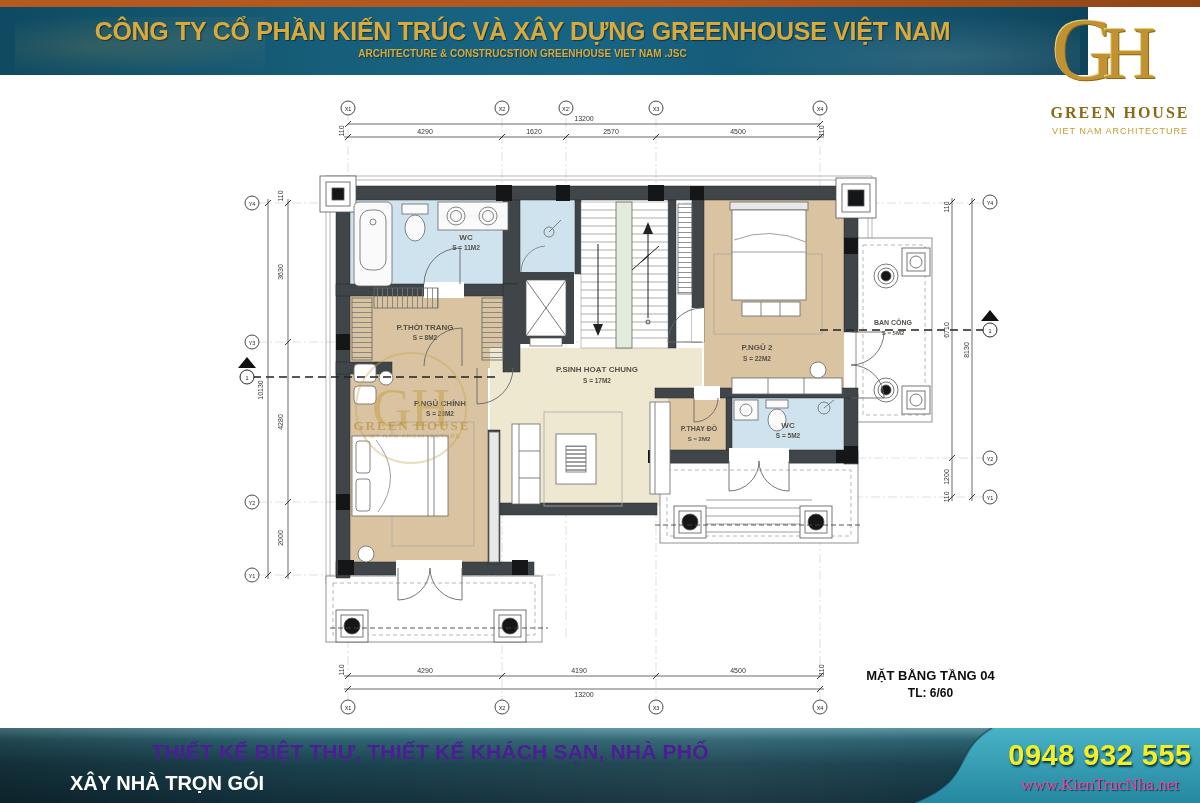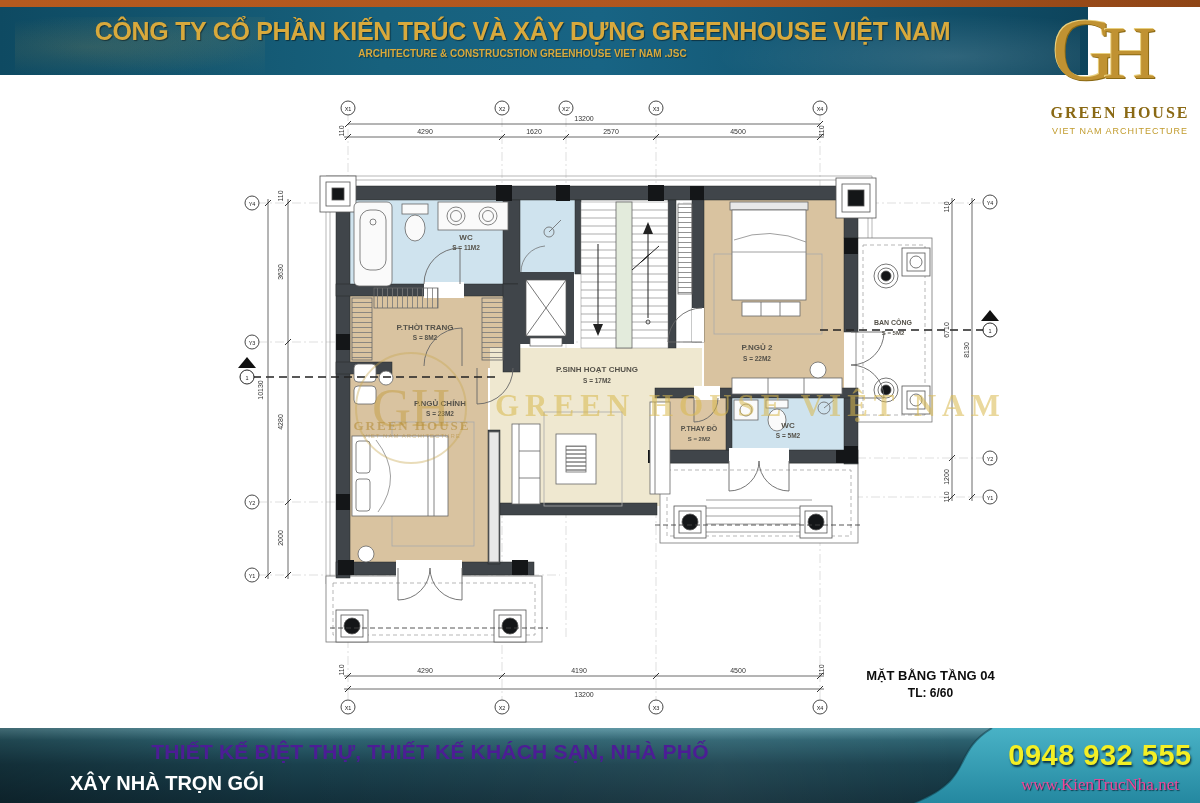--- a/index.html
+++ b/index.html
@@ -501,21 +501,20 @@
     <text x="893" y="325" text-anchor="middle" class="rns">BAN CÔNG</text>
     <text x="893" y="335" text-anchor="middle" class="ras">S = 5M2</text>
     <text x="440" y="406" text-anchor="middle" class="rn">P.NGỦ CHÍNH</text>
     <text x="440" y="416" text-anchor="middle" class="ra">S = 23M2</text>
     <text x="699" y="431" text-anchor="middle" class="rns">P.THAY ĐỒ</text>
     <text x="699" y="441" text-anchor="middle" class="ras">S = 2M2</text>
     <text x="788" y="428" text-anchor="middle" class="rn">WC</text>
     <text x="788" y="438" text-anchor="middle" class="ra">S = 5M2</text>
   </svg>
 
-  <div class="abs wm-text">GREEN HOUSE VIỆT NAM</div>
   <div class="abs wm-circle">
     <span>GH</span>
   </div>
   <div class="abs wm-gname">GREEN HOUSE</div>
   <div class="abs wm-gtag">VIET NAM ARCHITECTURE</div>
 
   <div class="abs plan-title">MẶT BẰNG TẦNG 04</div>
   <div class="abs plan-scale">TL: 6/60</div>
 
   <div class="abs footer"></div>

